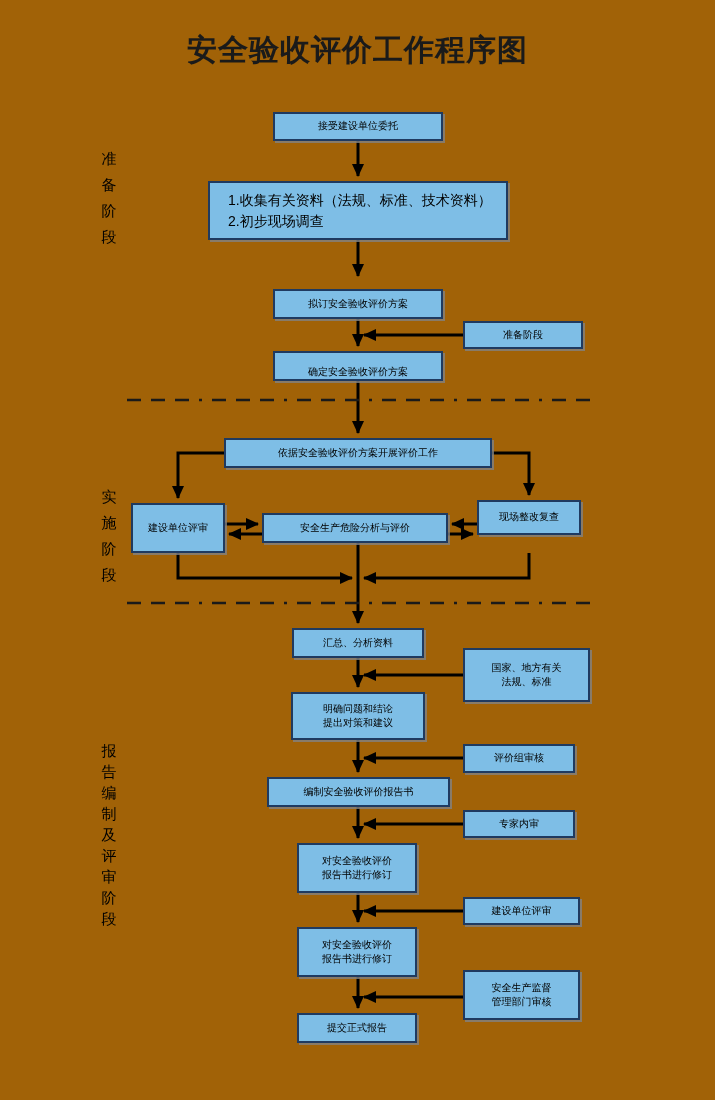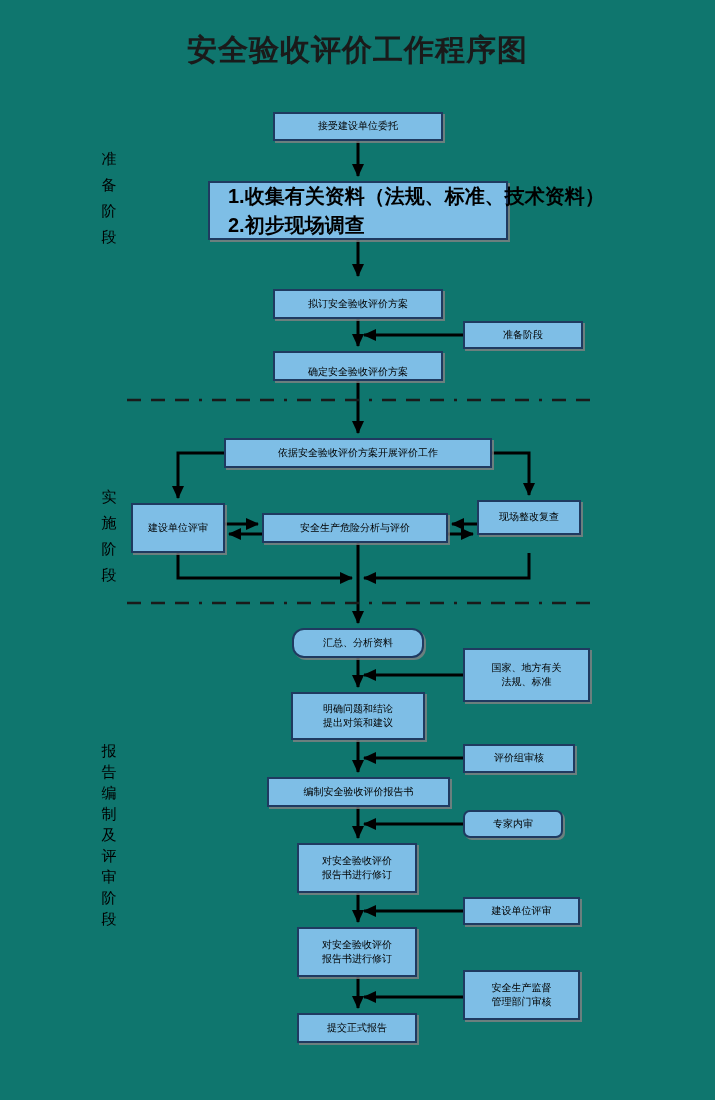--- a/index.html
+++ b/index.html
@@ -1,33 +1,33 @@
 <!DOCTYPE html>
 <html><head>
 <meta charset="utf-8">
 <style>
   html,body{margin:0;padding:0;background:#ffffff;}
   #canvas{
-    position:relative;width:715px;height:1100px;background:#0f766e;
+    position:relative;width:715px;height:1100px;background:#a16207;
     font-family:"Liberation Sans","DejaVu Sans",sans-serif;color:#000;
     overflow:hidden;
   }
   .title{
     position:absolute;left:0;top:30px;width:715px;text-align:center;
     font-size:30px;font-weight:bold;color:#1a1a1a;letter-spacing:1px;
   }
   .node{
     position:absolute;background:#7EBEE6;border:2px solid #1F3A60;
     box-shadow:2px 2px 0 rgba(130,130,130,.8);
     display:flex;align-items:center;justify-content:center;
     box-sizing:border-box;font-size:10px;line-height:1.45;text-align:center;
   }
   .node .ln{white-space:nowrap;}
   .node.multiline{flex-direction:column;}
-  .node.leftalign{align-items:flex-start;padding-left:18px;font-size:20px;font-weight:bold;}
+  .node.leftalign{align-items:flex-start;padding-left:18px;font-size:14px;}
   .stage{
     position:absolute;width:18px;font-size:15px;text-align:center;
     word-break:break-all;line-height:26px;color:#000;
   }
   .stage.tight{line-height:21px;}
   svg.connectors{position:absolute;left:0;top:0;pointer-events:none;}
 </style>
 </head>
 <body>
 
@@ -113,21 +113,21 @@
   </div>
 
   <div class="node" style="left:262px;top:513px;width:186px;height:30px;">
     <span class="ln">安全生产危险分析与评价</span>
   </div>
 
   <div class="node" style="left:477px;top:500px;width:104px;height:35px;">
     <span class="ln">现场整改复查</span>
   </div>
 
-  <div class="node" style="left:292px;top:628px;width:132px;height:30px;border-radius:12px;">
+  <div class="node" style="left:292px;top:628px;width:132px;height:30px;">
     <span class="ln">汇总、分析资料</span>
   </div>
 
   <div class="node multiline" style="left:463px;top:648px;width:127px;height:54px;text-align:center;">
     <span class="ln">国家、地方有关</span>
     <span class="ln">法规、标准</span>
   </div>
 
   <div class="node multiline" style="left:291px;top:692px;width:134px;height:48px;">
     <span class="ln">明确问题和结论</span>
@@ -135,21 +135,21 @@
   </div>
 
   <div class="node" style="left:463px;top:744px;width:112px;height:29px;">
     <span class="ln">评价组审核</span>
   </div>
 
   <div class="node" style="left:267px;top:777px;width:183px;height:30px;">
     <span class="ln">编制安全验收评价报告书</span>
   </div>
 
-  <div class="node" style="left:463px;top:810px;width:100px;height:28px;border-radius:7px;">
+  <div class="node" style="left:463px;top:810px;width:112px;height:28px;">
     <span class="ln">专家内审</span>
   </div>
 
   <div class="node multiline" style="left:297px;top:843px;width:120px;height:50px;">
     <span class="ln">对安全验收评价</span>
     <span class="ln">报告书进行修订</span>
   </div>
 
   <div class="node" style="left:463px;top:897px;width:117px;height:28px;">
     <span class="ln">建设单位评审</span>

